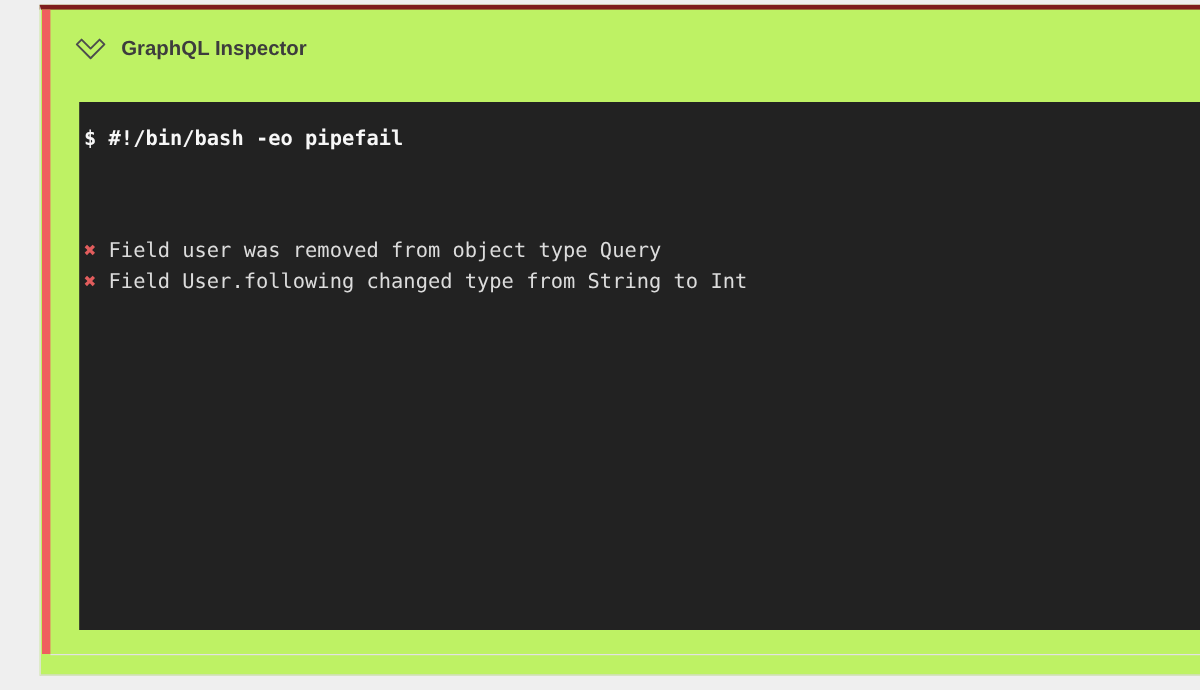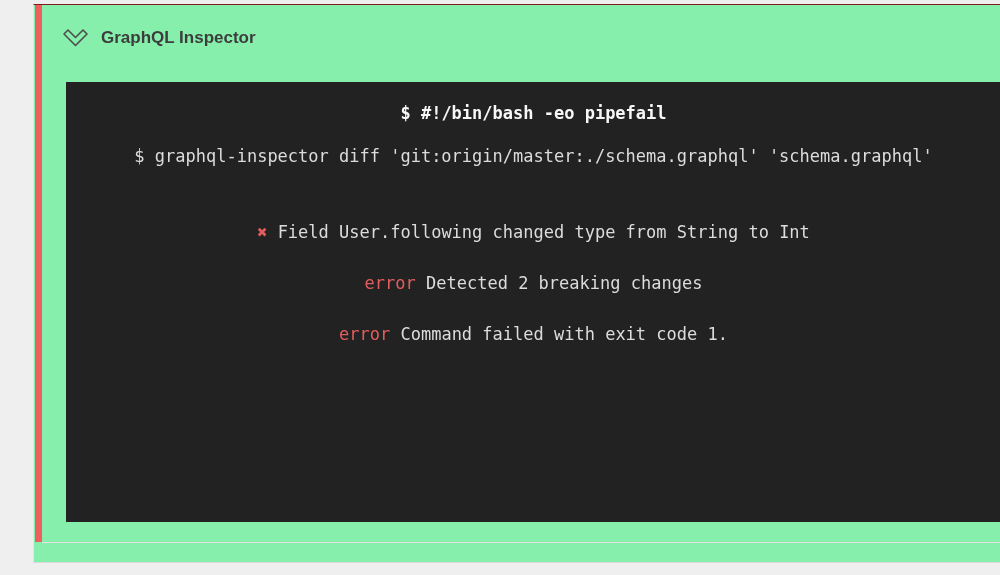--- a/index.html
+++ b/index.html
@@ -16,22 +16,22 @@
     width: 1000px;
     height: 575px;
     background: #efefef;
   }
   .step-card {
     position: absolute;
     left: 33px;
     top: 4px;
     width: 968px;
     height: 559px;
-    background: #86efac;
-    border-top: 1px solid #7f1d1d;
+    background: #bef264;
+    border-top: 4px solid #7f1d1d;
     border-left: 1px solid #e4e4e4;
     border-bottom: 1px solid #d9d9d9;
     box-sizing: border-box;
   }
   .failed-bar {
     position: absolute;
     left: 1px;
     top: 0;
     width: 7px;
     height: 537px;
@@ -67,23 +67,22 @@
     white-space: nowrap;
   }
   .terminal {
     position: absolute;
     left: 32px;
     top: 77px;
     width: calc(100% - 32px);
     height: 440px;
     background: #222222;
     box-sizing: border-box;
-    padding: 18px 16px;
+    padding: 18px 4px;
     overflow: hidden;
-    text-align: center;
   }
   .t-line {
     font-family: "DejaVu Sans Mono", "Liberation Mono", monospace;
     font-size: 17px;
     line-height: 26px;
     color: #dcdcdc;
     white-space: pre;
   }
   .t-gap-small { height: 17px; }
   .t-gap { height: 25px; }
@@ -102,25 +101,23 @@
     <div class="step-header">
       <svg class="chevron-icon" viewBox="0 0 27 22">
         <path d="M2 7 L13.5 18.5 L25 7 L21 3 L13.5 10.5 L6 3 Z" fill="none" stroke="#4d4d4d" stroke-width="1.6" stroke-linejoin="round"></path>
       </svg>
       <span class="step-title">GraphQL Inspector</span>
     </div>
 
     <div class="terminal">
         <div class="t-line"><span class="seg-command">$ #!/bin/bash -eo pipefail</span></div>
         <div class="t-gap-small"></div>
-        <div class="t-line"><span class="seg-default">$ graphql-inspector diff 'git:origin/master:./schema.graphql' 'schema.graphql'</span></div>
         <div class="t-gap"></div>
         <div class="t-gap"></div>
+        <div class="t-line"><span class="seg-error">✖ </span><span class="seg-default">Field user was removed from object type Query</span></div>
         <div class="t-line"><span class="seg-error">✖ </span><span class="seg-default">Field User.following changed type from String to Int</span></div>
         <div class="t-gap"></div>
-        <div class="t-line"><span class="seg-error">error </span><span class="seg-default">Detected 2 breaking changes</span></div>
         <div class="t-gap"></div>
-        <div class="t-line"><span class="seg-error">error </span><span class="seg-default">Command failed with exit code 1.</span></div>
       </div>
 
     <div class="step-divider"></div>
   </div>
 </div>
 
 </body></html>

